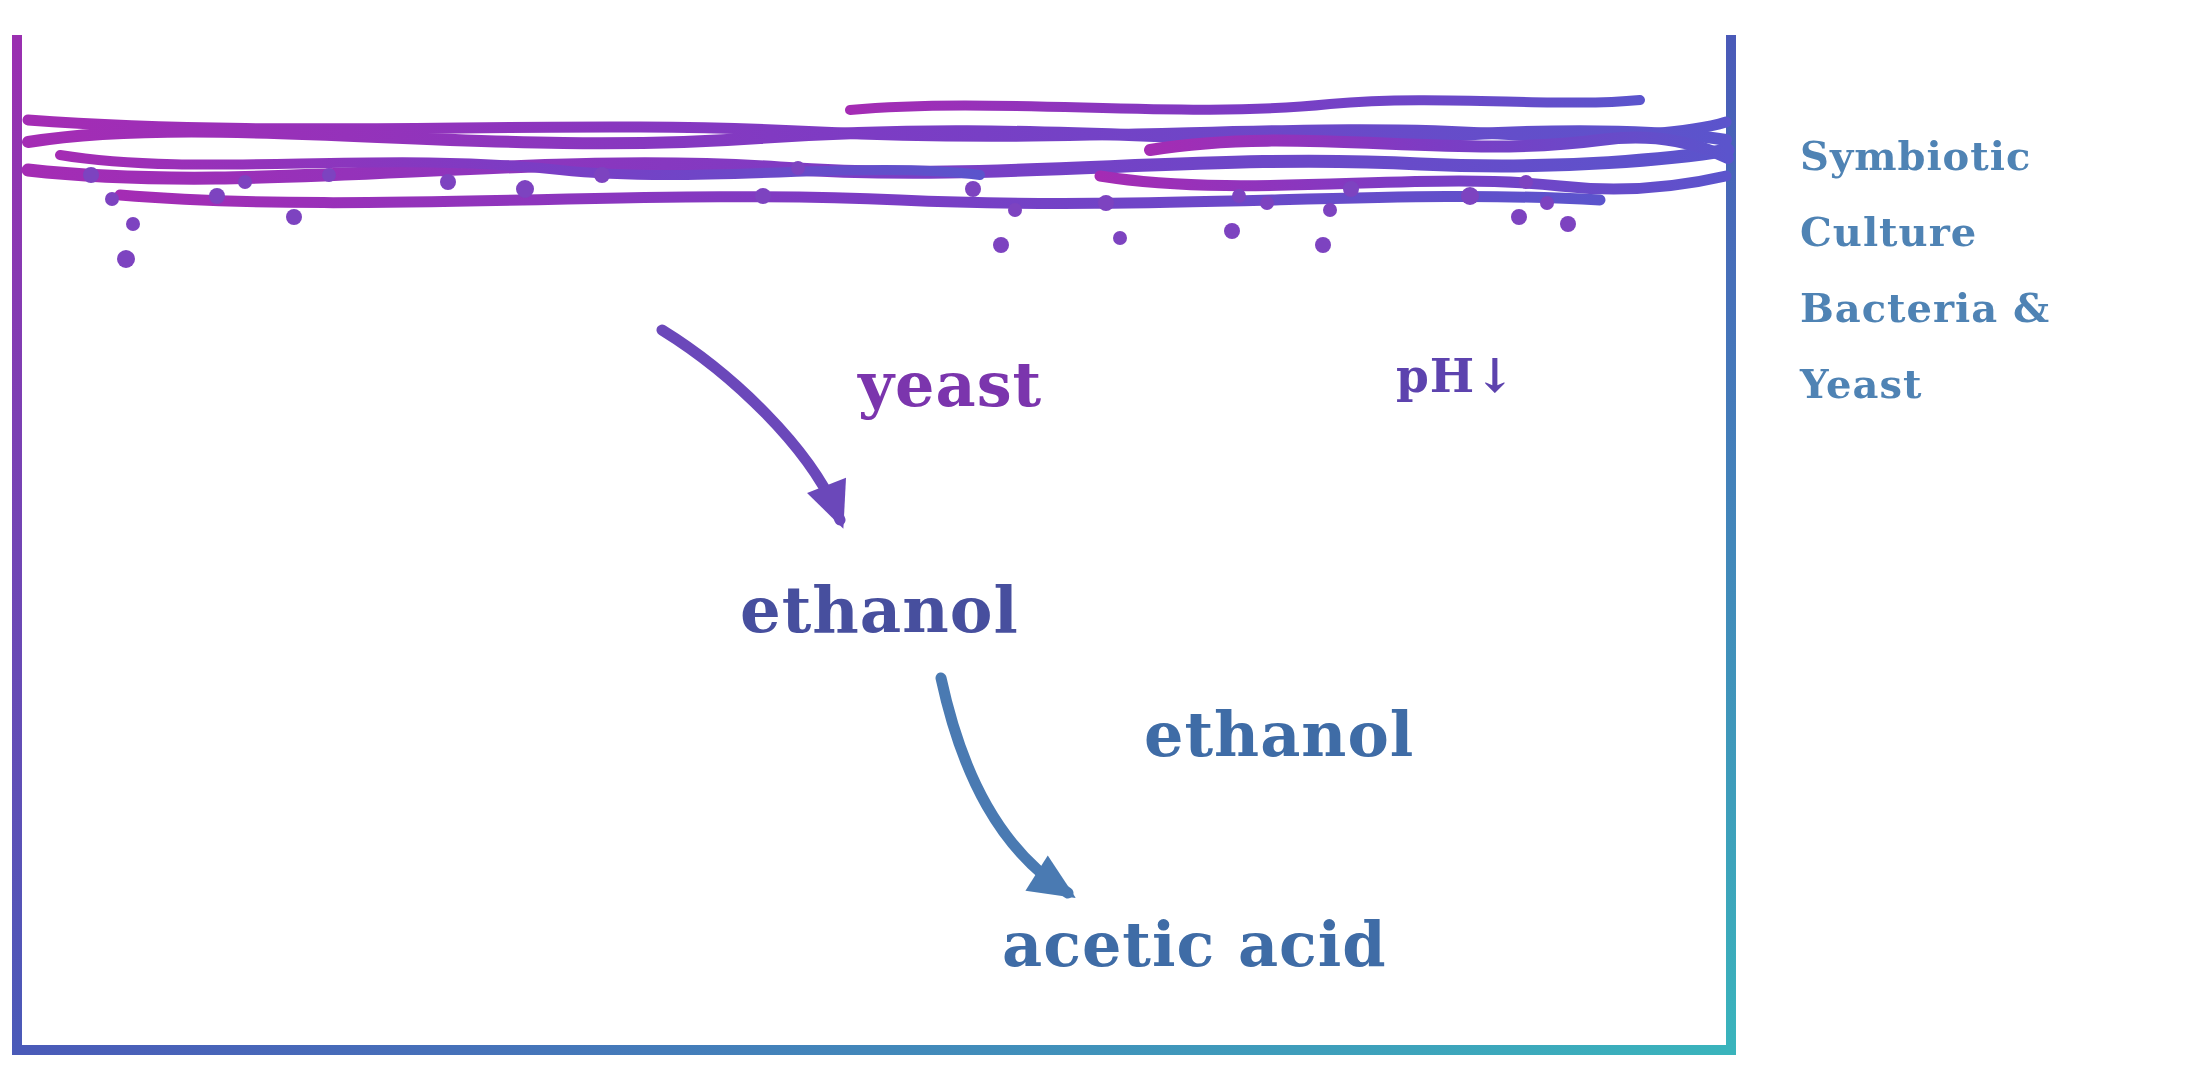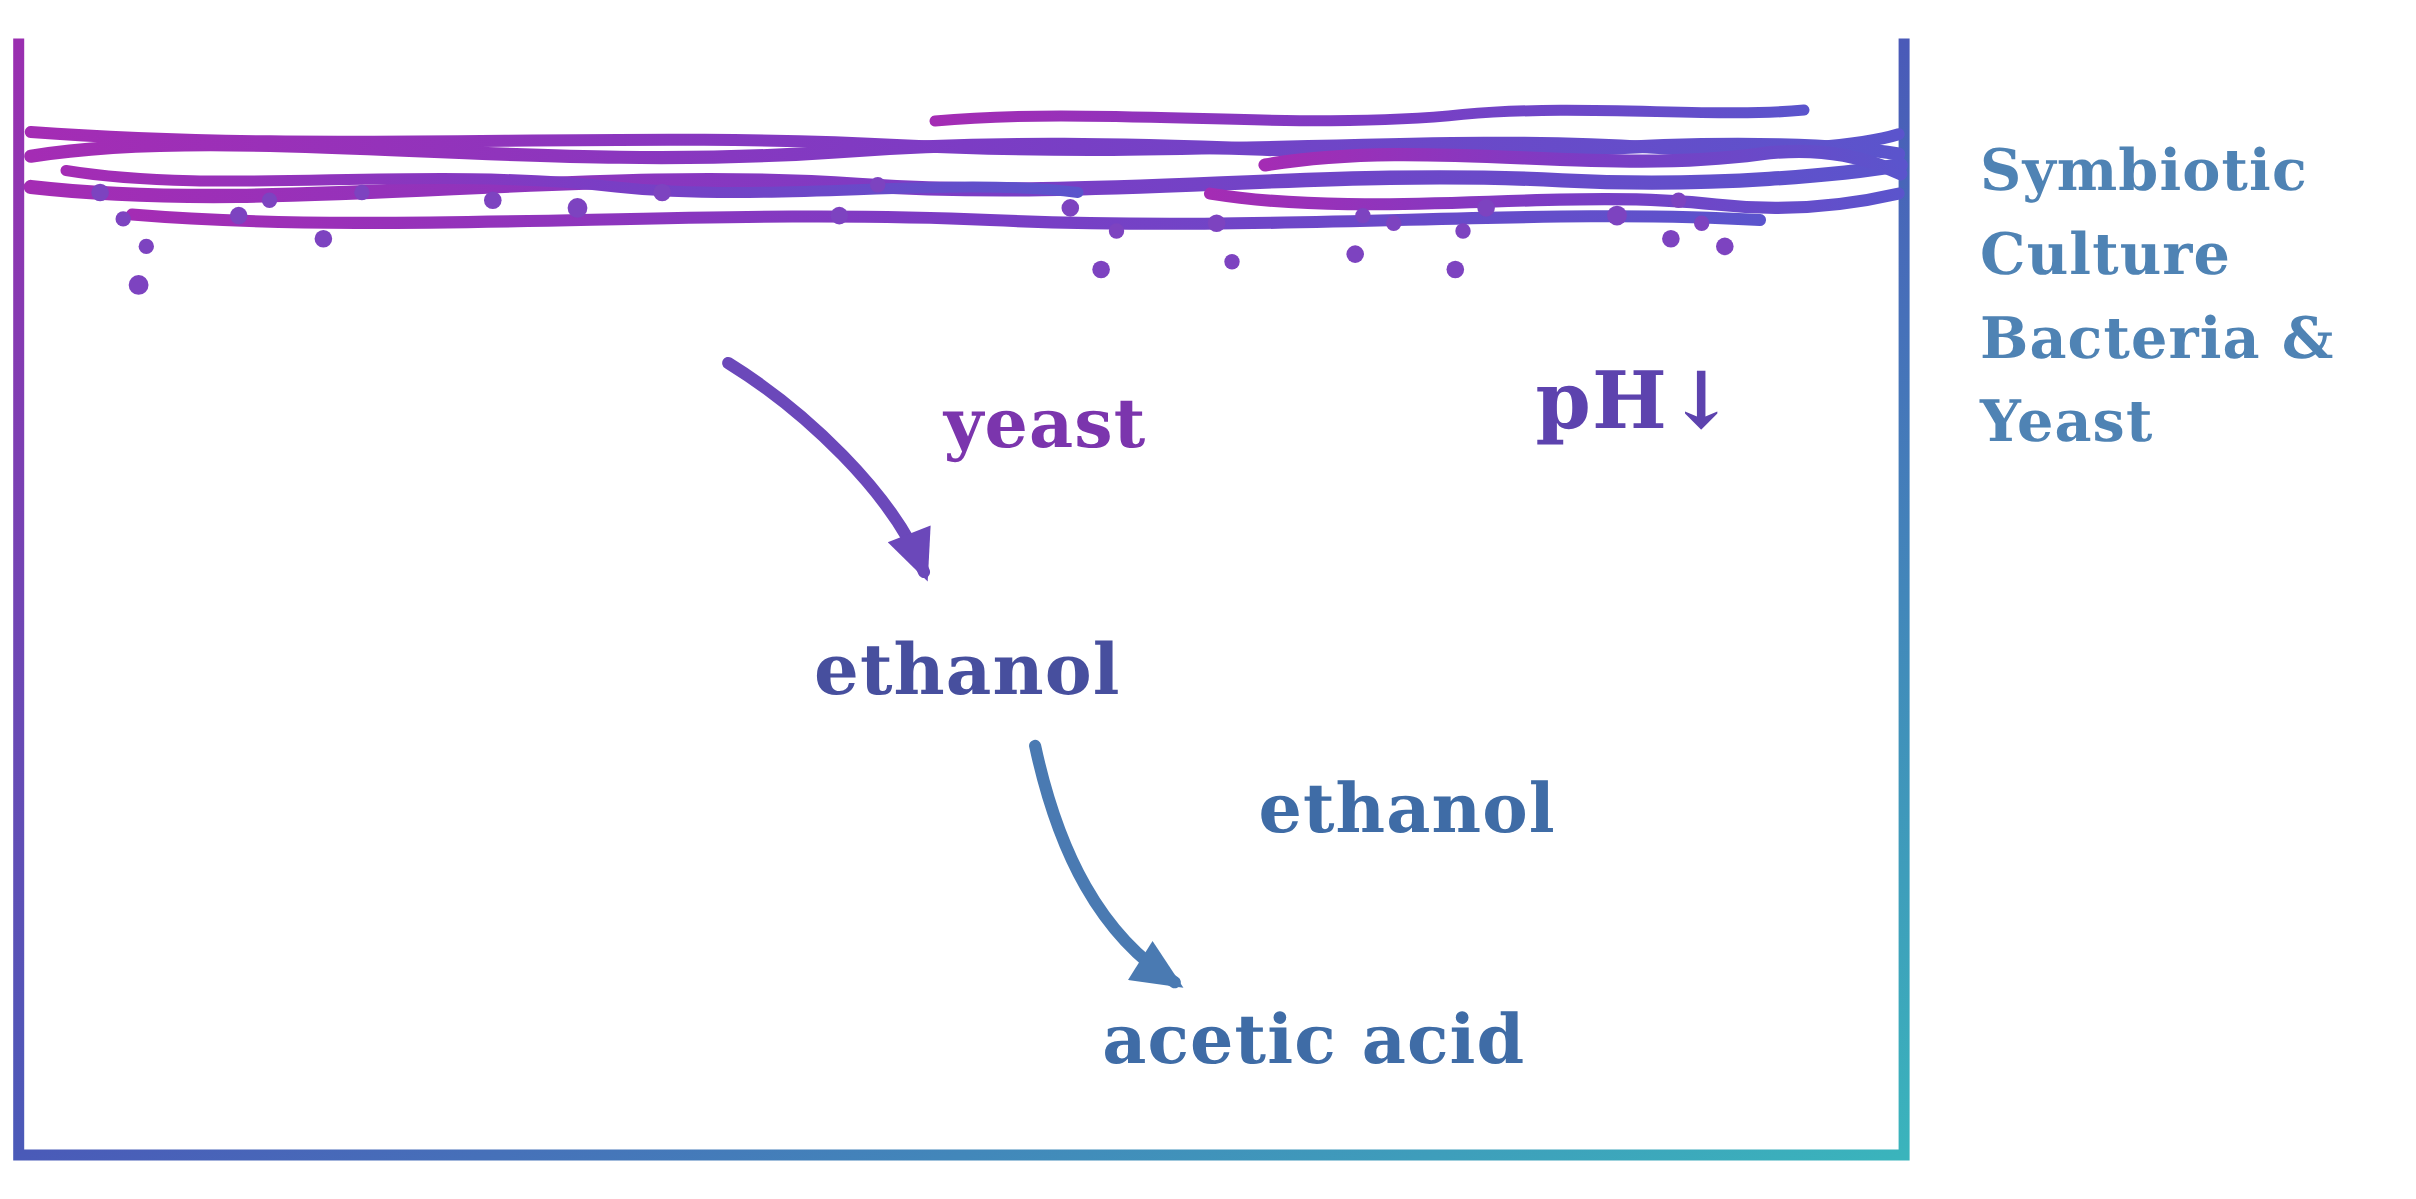--- a/index.html
+++ b/index.html
@@ -12,28 +12,28 @@
   }
   .diagram-svg{position:absolute;left:0;top:0;}
   .label{
     position:absolute;
     font-weight:700;
     white-space:nowrap;
     letter-spacing:1px;
   }
   .lbl-tea    {left:238px; top:268px;  font-size:66px; color:var(--purple);}
   .lbl-yeast  {left:858px; top:348px;  font-size:62px; color:var(--purple);}
-  .lbl-ph     {left:1396px;top:321px;  font-size:72px; color:var(--ph_color);}
+  .lbl-ph     {left:1396px;top:348px;  font-size:47px; color:var(--ph_color);}
   .lbl-ethanol{left:740px; top:572px;  font-size:64px; color:var(--indigo);text-align:center;}
   .lbl-bact   {left:1144px;top:698px;  font-size:62px; color:var(--blue);}
   .lbl-acetic {left:1002px;top:908px;  font-size:62px; color:var(--blue);text-align:center;}
   .scoby-title{
     position:absolute;
     left:1800px; top:118px;
-    font-size:52px; line-height:76px;
+    font-size:40px; line-height:76px;
     font-weight:700;
     color:var(--title_blue);
     letter-spacing:1px;
   }
   
   .s-vtop{stop-color:var(--vessel_top);}
   .s-vmid{stop-color:var(--vessel_mid);}
   .s-vbot{stop-color:var(--vessel_bottom);}
   .s-sl{stop-color:var(--scoby_left);}
   .s-sm{stop-color:var(--scoby_mid);}

